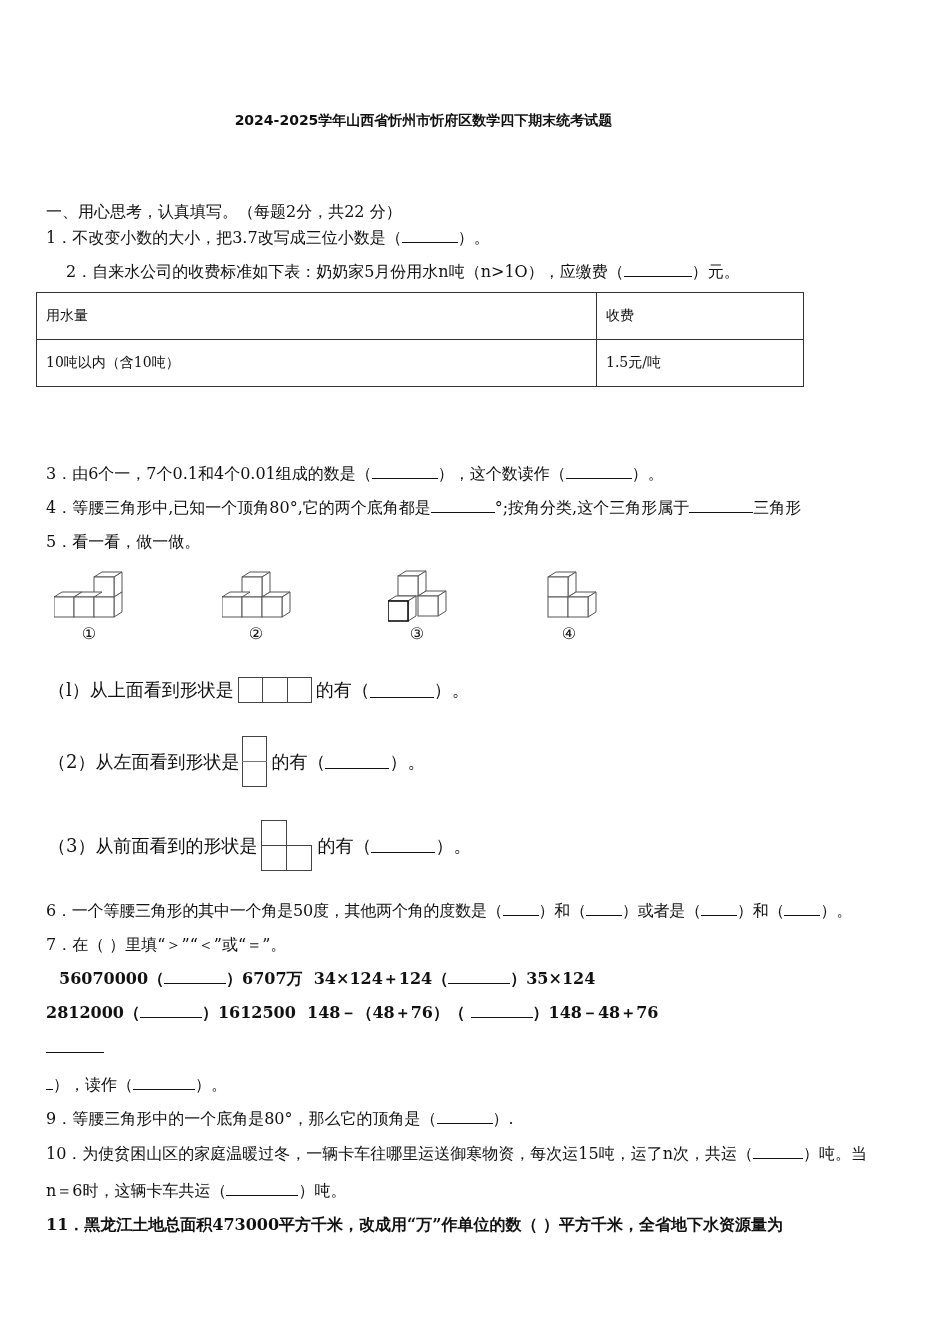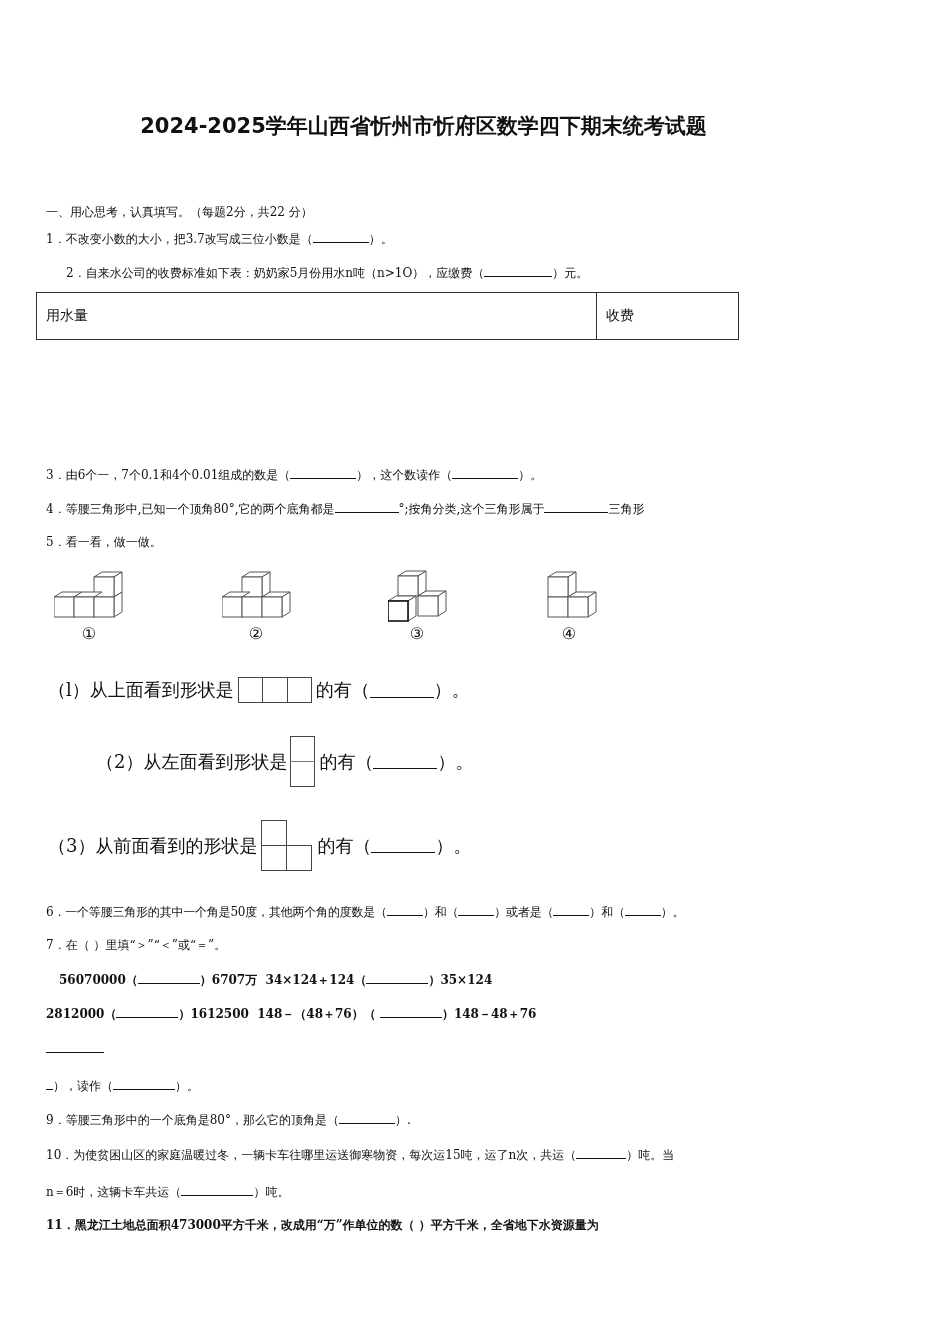--- a/index.html
+++ b/index.html
@@ -1,24 +1,24 @@
 <!DOCTYPE html>
 <html><head>
 <meta charset="utf-8">
 <style>
   html, body { margin: 0; padding: 0; background: #ffffff; }
   body { width: 950px; height: 1344px; position: relative; overflow: hidden;
          font-family: "DejaVu Serif", "Liberation Serif", serif; color: #111; }
   .title { position: absolute; left: 0; top: 112px; width: 847px; text-align: center;
            font-family: "DejaVu Sans", "Liberation Sans", sans-serif; font-weight: bold;
-           font-size: 21px; letter-spacing: 0px; }
-  .line { position: absolute; left: 46px; font-size: 12px; white-space: nowrap; line-height: 20px; }
+           font-size: 14px; letter-spacing: 0px; }
+  .line { position: absolute; left: 46px; font-size: 16px; white-space: nowrap; line-height: 20px; }
   .bold { font-weight: bold; }
   .blank { display: inline-block; border-bottom: 1px solid #111; height: 14px; vertical-align: baseline; }
-  table.fee { position: absolute; left: 36px; top: 292px; width: 703px; border-collapse: collapse;
+  table.fee { position: absolute; left: 36px; top: 292px; width: 768px; border-collapse: collapse;
               font-size: 14px; }
   table.fee td { border: 1.5px solid #333; height: 46px; padding: 0 0 0 9px; vertical-align: middle; }
   table.fee td.c1 { width: 550px; }
   .figs { position: absolute; left: 50px; top: 570px; width: 580px; height: 80px; }
   .fig { position: absolute; top: 0; }
   .fig-label { position: absolute; font-size: 16px; text-align: center; width: 30px; }
   .inline-shape { display: inline-block; vertical-align: middle; }
   .subq { position: absolute; left: 48px; font-size: 18px; white-space: nowrap; display: flex; align-items: center; }
 </style>
 </head>
@@ -34,20 +34,24 @@
 
 <div class="line" style="top:262px;margin-left:20px;">
   <span>2．自来水公司的收费标准如下表：奶奶家5月份用水n吨（n&gt;1O），应缴费（</span><span class="blank" style="width:68px;"></span><span>）元。</span>
 </div>
 
 <table class="fee">
   <tbody>
       <tr>
     <td class="c1">用水量</td>
     <td>收费</td>
+  </tr>
+  <tr>
+    <td class="c1">10吨以内（含10吨）</td>
+    <td>1.5元/吨</td>
   </tr>
 </tbody>
   </table>
 
 <div class="line" style="top:464px;">
   <span>3．由6个一，7个0.1和4个0.01组成的数是（</span><span class="blank" style="width:66px;"></span><span>），这个数读作（</span><span class="blank" style="width:66px;"></span><span>）。</span>
 </div>
 
 <div class="line" style="top:498px;">
   <span>4．等腰三角形中,已知一个顶角80°,它的两个底角都是</span><span class="blank" style="width:64px;"></span><span>°;按角分类,这个三角形属于</span><span class="blank" style="width:64px;"></span><span>三角形</span>
@@ -123,21 +127,21 @@
   <svg class="inline-shape" style="margin:0 4px;" width="74" height="26" viewBox="0 0 74 26">
     <rect x="0.5" y="0.5" width="73" height="25" fill="#fff" stroke="#444"></rect>
     <line x1="24.5" y1="0" x2="24.5" y2="26" stroke="#444"></line>
     <line x1="49.5" y1="0" x2="49.5" y2="26" stroke="#444"></line>
   </svg>
   <span>的有（</span>
     <span class="blank" style="width:64px;"></span>
     <span>）。</span>
 </div>
 
-<div class="subq" style="top:736px;margin-left:48px;">
+<div class="subq" style="top:736px;">
   <span>（2）从左面看到形状是</span>
   <svg class="inline-shape" style="margin:0 3px;" width="26" height="51" viewBox="0 0 26 51">
     <rect x="0.5" y="0.5" width="24" height="50" fill="#fff" stroke="#444"></rect>
     <line x1="0" y1="25.5" x2="25" y2="25.5" stroke="#777"></line>
   </svg>
   <span>的有（</span>
     <span class="blank" style="width:64px;"></span>
     <span>）。</span>
 </div>
 

